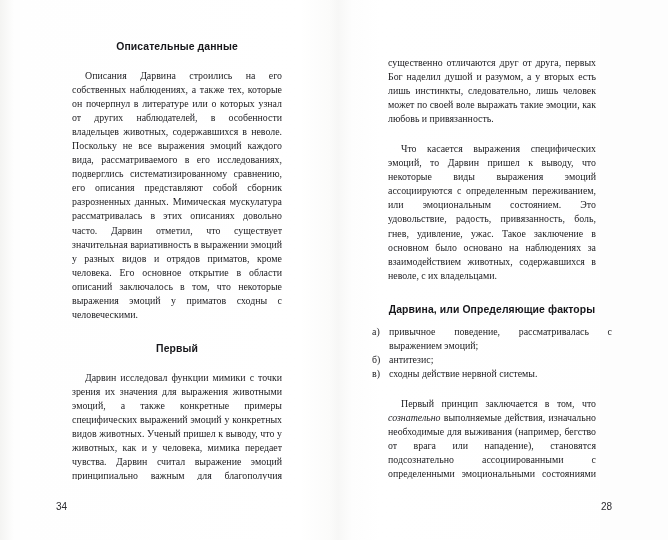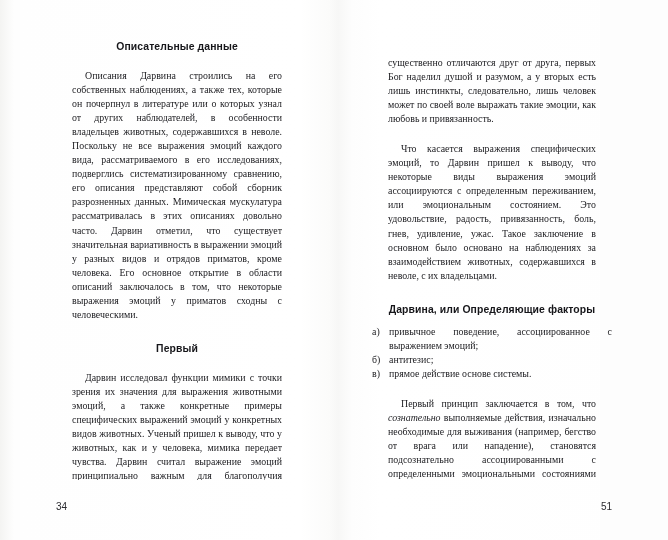--- a/index.html
+++ b/index.html
@@ -128,33 +128,33 @@
       <p class="body noindent">существенно отличаются друг от друга, первых Бог наделил душой и разумом, а у вторых есть лишь инстинкты, следовательно, лишь человек может по своей воле выражать такие эмоции, как любовь и привязанность.</p>
 
       <p class="body indent">Что касается выражения специфических эмоций, то Дарвин пришел к выводу, что некоторые виды выражения эмоций ассоциируются с определенным переживанием, или эмоциональным состоянием. Это удовольствие, радость, привязанность, боль, гнев, удивление, ужас. Такое заключение в основном было основано на наблюдениях за взаимодействием животных, содержавшихся в неволе, с их владельцами.</p>
 
       <h2 class="heading spaced-top">Дарвина, или Определяющие факторы</h2>
 
 
       <ul class="principles">
         <li>
           <span class="marker">а)</span>
-          <span>привычное поведение, ассоциированное с выражением эмоций;</span>
+          <span>привычное поведение, рассматривалась с выражением эмоций;</span>
         </li>
         <li>
           <span class="marker">б)</span>
           <span>антитезис;</span>
         </li>
         <li>
           <span class="marker">в)</span>
-          <span>прямое действие основе системы.</span>
+          <span>сходны действие нервной системы.</span>
         </li>
       </ul>
 
       <p class="body indent">
         <span>Первый принцип заключается в том, что </span><span class="ital">сознательно</span><span> выполняемые действия, изначально необходимые для выживания (например, бегство от врага или нападение), становятся подсознательно ассоциированными с определенными эмоциональными состояниями (например, страхом или гневом), а посредством «привычного поведения» начинают возникать автоматически, когда животное испы-</span>
       </p>
 
     </div>
-    <div class="folio folio-right">51</div>
+    <div class="folio folio-right">28</div>
   </div>
 
 </div>
 
 </body></html>

